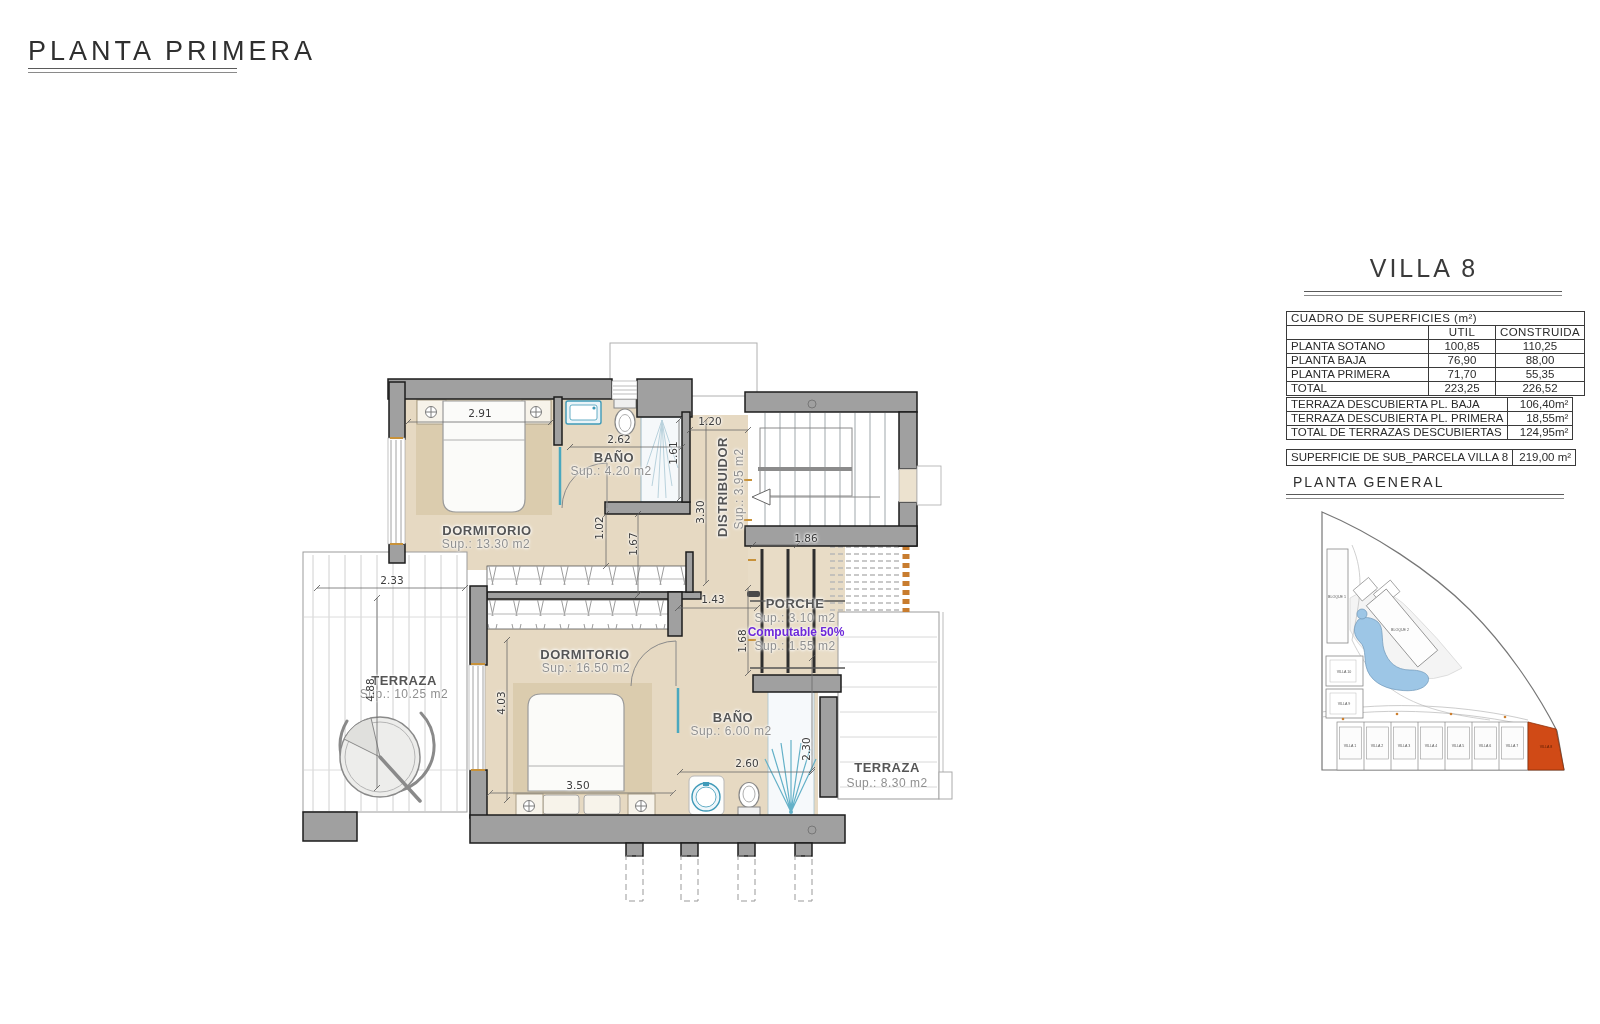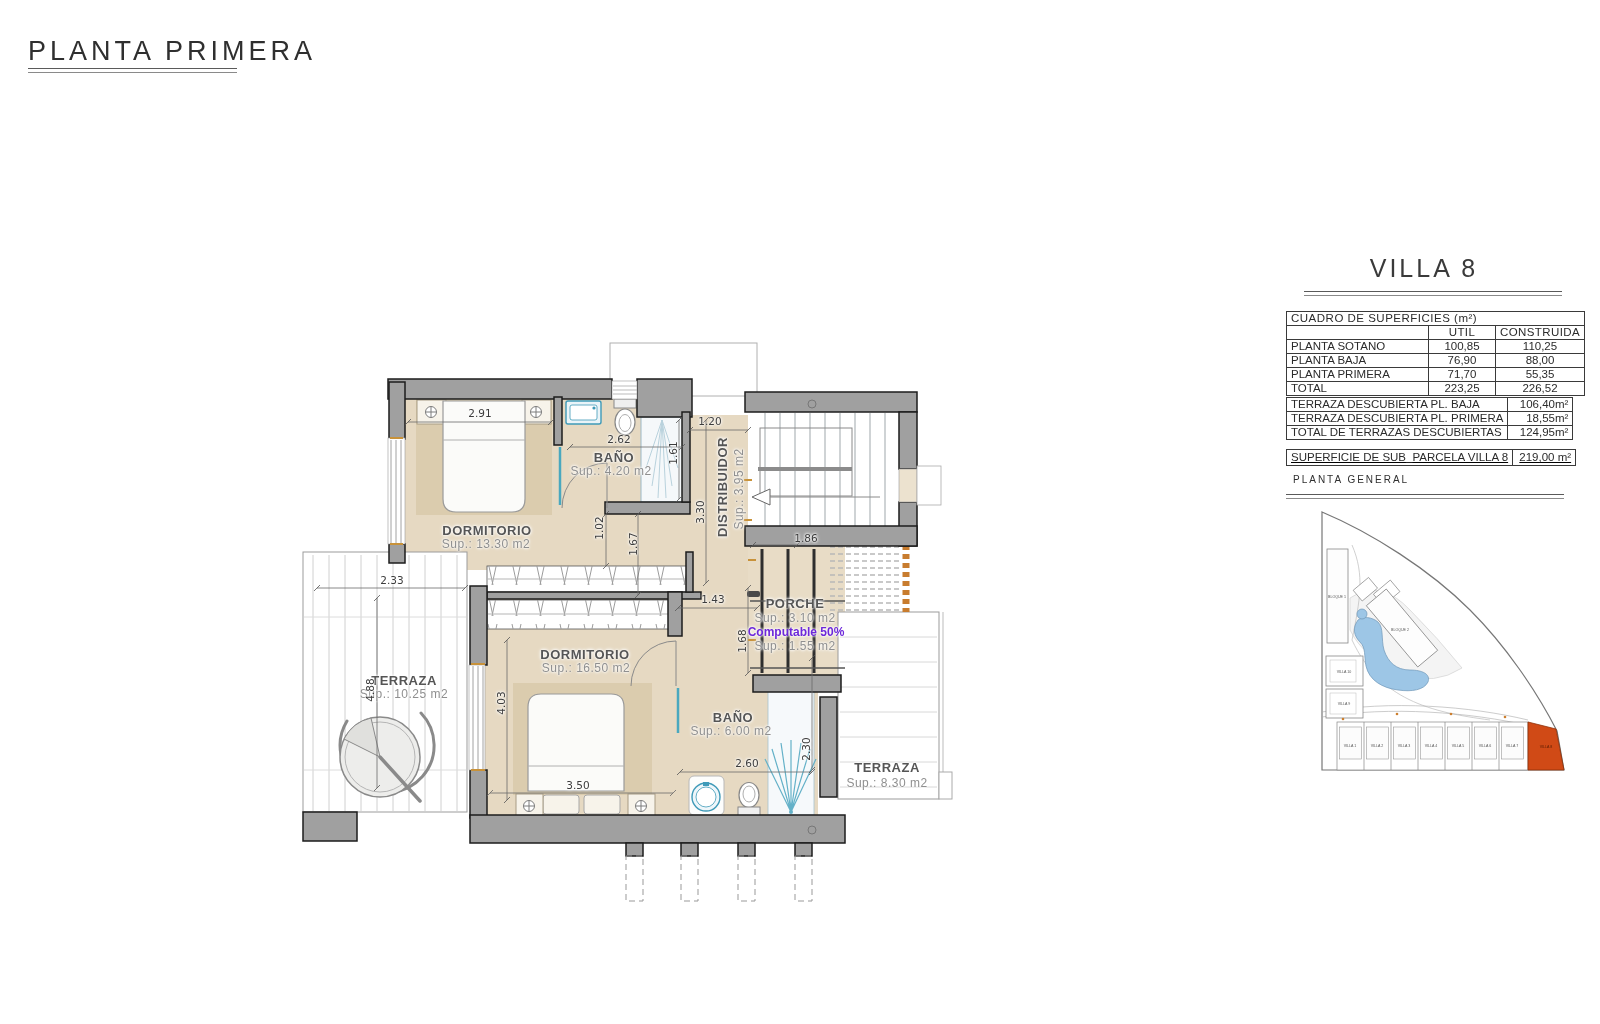--- a/index.html
+++ b/index.html
@@ -2,21 +2,21 @@
 <html><head>
 <meta charset="utf-8">
 <style>
   html,body{margin:0;padding:0;background:#ffffff;}
   .sheet{position:relative;width:1600px;height:1024px;background:#fff;overflow:hidden;
          font-family:"Liberation Sans",sans-serif;}
   .abs{position:absolute;}
   .title{font-size:27px;letter-spacing:4px;color:#2f2f2f;font-weight:400;}
   .rule2{height:3px;border-top:1px solid #5a5a5a;border-bottom:1px solid #8a8a8a;}
   .villa-title{font-size:25px;letter-spacing:3px;color:#3a3a3a;text-align:center;width:276px;}
-  .pg-title{font-size:10px;letter-spacing:2px;color:#2f2f2f;}
+  .pg-title{font-size:14px;letter-spacing:2px;color:#2f2f2f;}
   table.t{position:absolute;border-collapse:collapse;background:#fff;}
   table.t td{border:1px solid #3a3a3a;padding:0 4px;font:11.5px/13px "Liberation Sans",sans-serif;
              color:#2b2b2b;white-space:nowrap;}
   td.c{text-align:center;} td.r{text-align:right;}
   td.sub{font-size:8.5px;color:#666;letter-spacing:.4px;text-align:center;}
   td.hd{text-align:left;font-size:12px;letter-spacing:.5px;padding:2px 4px;}
   .halo{text-shadow:0 0 2px #fff,0 0 3px #fff,0 0 4px #fff;}
   .dim{position:absolute;font:10.5px "DejaVu Sans",sans-serif;color:#3c3c3c;
        transform:translate(-50%,-50%);white-space:nowrap;}
   .rname{position:absolute;font:600 13px "Liberation Sans",sans-serif;color:#555;
@@ -359,21 +359,21 @@
     <td style="height:13px">TERRAZA DESCUBIERTA PL. PRIMERA</td>
     <td class="r">18,55m²</td>
   </tr>
   <tr>
     <td style="height:13px">TOTAL DE TERRAZAS DESCUBIERTAS</td>
     <td class="r">124,95m²</td>
   </tr>
 </tbody>
     </table>
 
-<table class="t" style="left:1286px;top:449px;text-decoration:underline;">
+<table class="t" style="left:1286px;top:449px;">
   <tbody>
         <tr>
     <td style="width:208px;height:15px">SUPERFICIE DE SUB_PARCELA VILLA 8</td>
     <td class="r" style="width:54px">219,00 m²</td>
   </tr>
 </tbody>
     </table>
 
 <div class="abs pg-title" style="left:1293px;top:474px;">PLANTA  GENERAL</div>
 <div class="abs rule2" style="left:1286px;top:494px;width:278px;"></div>

